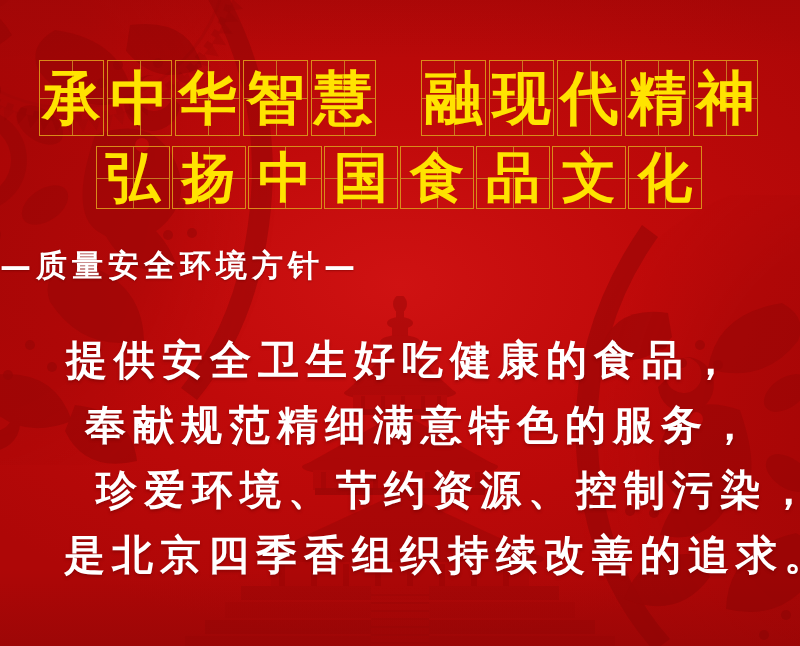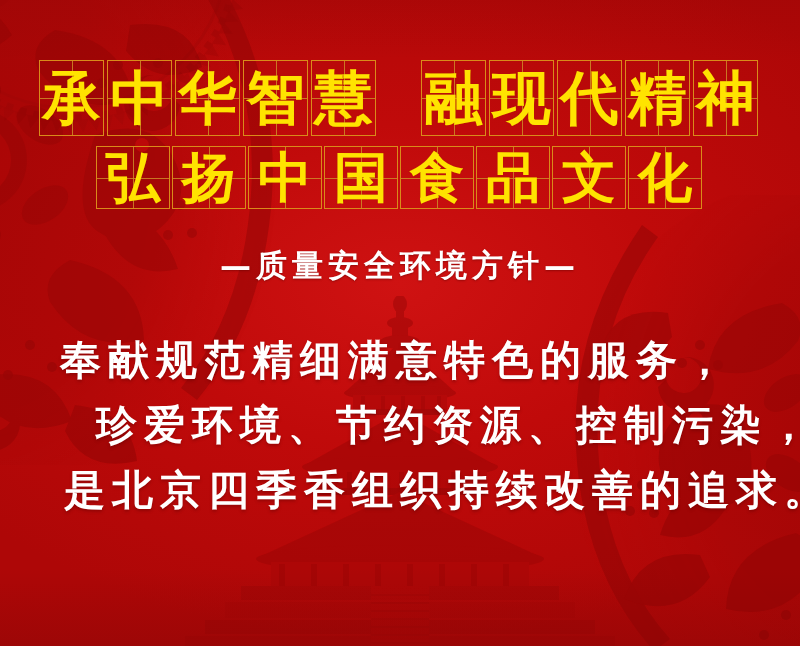--- a/index.html
+++ b/index.html
@@ -108,21 +108,21 @@
     text-shadow: 0 0 1px rgba(160,90,0,.55);
   }
   .headline-2 .cell-char { font-size: 54px; }
 
   
   .subtitle {
     position: absolute;
     top: 245px;
     left: 0;
     width: 100%;
-    text-align: center;
+    text-align: left;
     color: #ffffff;
     font-weight: 700;
     font-size: 31px;
     letter-spacing: 5px;
     text-shadow: 0 1px 2px rgba(90,0,0,.45);
     white-space: nowrap;
   }
 
   
   .body-block {
@@ -136,21 +136,21 @@
     font-weight: 700;
     font-size: 41px;
     line-height: 65px;
     letter-spacing: 7px;
     white-space: nowrap;
     text-shadow: 0 2px 3px rgba(100,0,0,.42);
     padding-left: 66px;
     box-sizing: border-box;
   }
   .body-line.indent-1 { padding-left: 66px; }
-  .body-line.indent-2 { padding-left: 60px; }
+  .body-line.indent-2 { padding-left: 44px; margin-left: 41px; }
   .body-line.indent-3 { padding-left: 96px; }
   .body-line.indent-4 { padding-left: 64px; }
 </style>
 </head>
 <body>
 
 <div class="poster">
 
   <div class="bg-base"></div>
 
@@ -440,18 +440,19 @@
         </div>
       <div class="cell">
           <span class="cell-char">化</span>
         </div>
     </div>
   </div>
 
   <div class="subtitle">—质量安全环境方针—</div>
 
   <div class="body-block">
+    <div class="body-line indent-1">提供安全卫生好吃健康的食品，</div>
     <div class="body-line indent-2">奉献规范精细满意特色的服务，</div>
     <div class="body-line indent-3">珍爱环境、节约资源、控制污染，</div>
     <div class="body-line indent-4">是北京四季香组织持续改善的追求。</div>
   </div>
 
 </div>
 
 </body></html>

